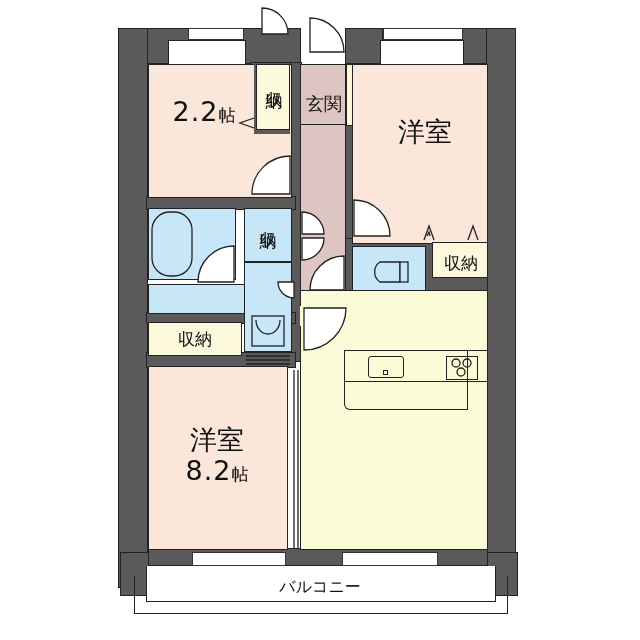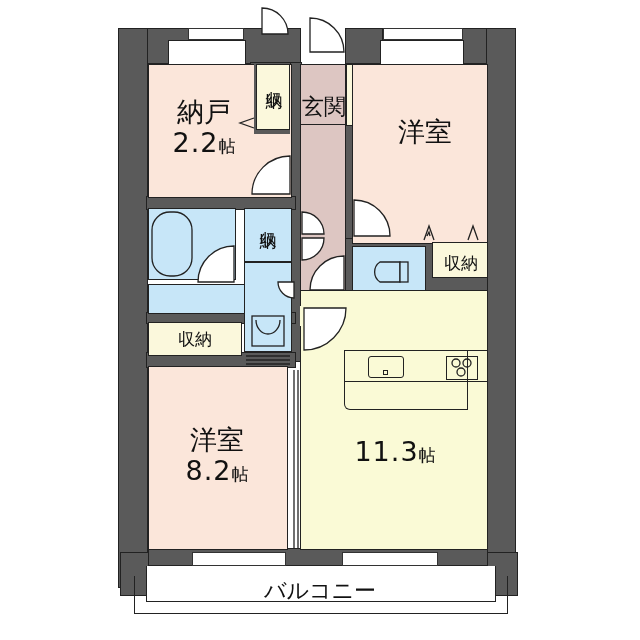--- a/index.html
+++ b/index.html
@@ -119,35 +119,33 @@
     <path d="M434 240 L429 226 L424 240 M430 236 L429 232 L427 236"></path>
     <path d="M478 240 L473 226 L468 240"></path>
     <path d="M254 118 L240 123 L254 128"></path>
 
     <line x1="294" y1="370" x2="294" y2="548"></line>
     <line x1="298" y1="370" x2="298" y2="548"></line>
   </g>
 </svg>
 
 <div class="lbl" style="left:164px;top:96px;width:80px;">
-  <div class="big">納戸</div>
   <div><span class="num">2.2</span><span class="unit">帖</span></div>
 </div>
 
 <div class="lbl" style="left:380px;top:116px;width:90px;">
   <div class="big">洋室</div>
 </div>
 
 <div class="lbl" style="left:172px;top:424px;width:90px;">
   <div class="big">洋室</div>
   <div><span class="num">8.2</span><span class="unit">帖</span></div>
 </div>
 
 <div class="lbl" style="left:340px;top:436px;width:110px;">
-  <div><span class="num">11.3</span><span class="unit">帖</span></div>
 </div>
 
-<div class="lbl small" style="left:300px;top:94px;width:48px;font-size:22px;">玄関</div>
+<div class="lbl small" style="left:300px;top:94px;width:48px;font-size:18px;">玄関</div>
 <div class="lbl vert" style="left:264px;top:78px;">収納</div>
 <div class="lbl vert" style="left:258px;top:218px;">収納</div>
 <div class="lbl small" style="left:150px;top:330px;width:90px;">収納</div>
 <div class="lbl small" style="left:434px;top:254px;width:54px;">収納</div>
-<div class="lbl" style="left:200px;top:578px;width:240px;font-size:22px;">バルコニー</div>
+<div class="lbl" style="left:200px;top:578px;width:240px;font-size:16px;">バルコニー</div>
 
 </body></html>

